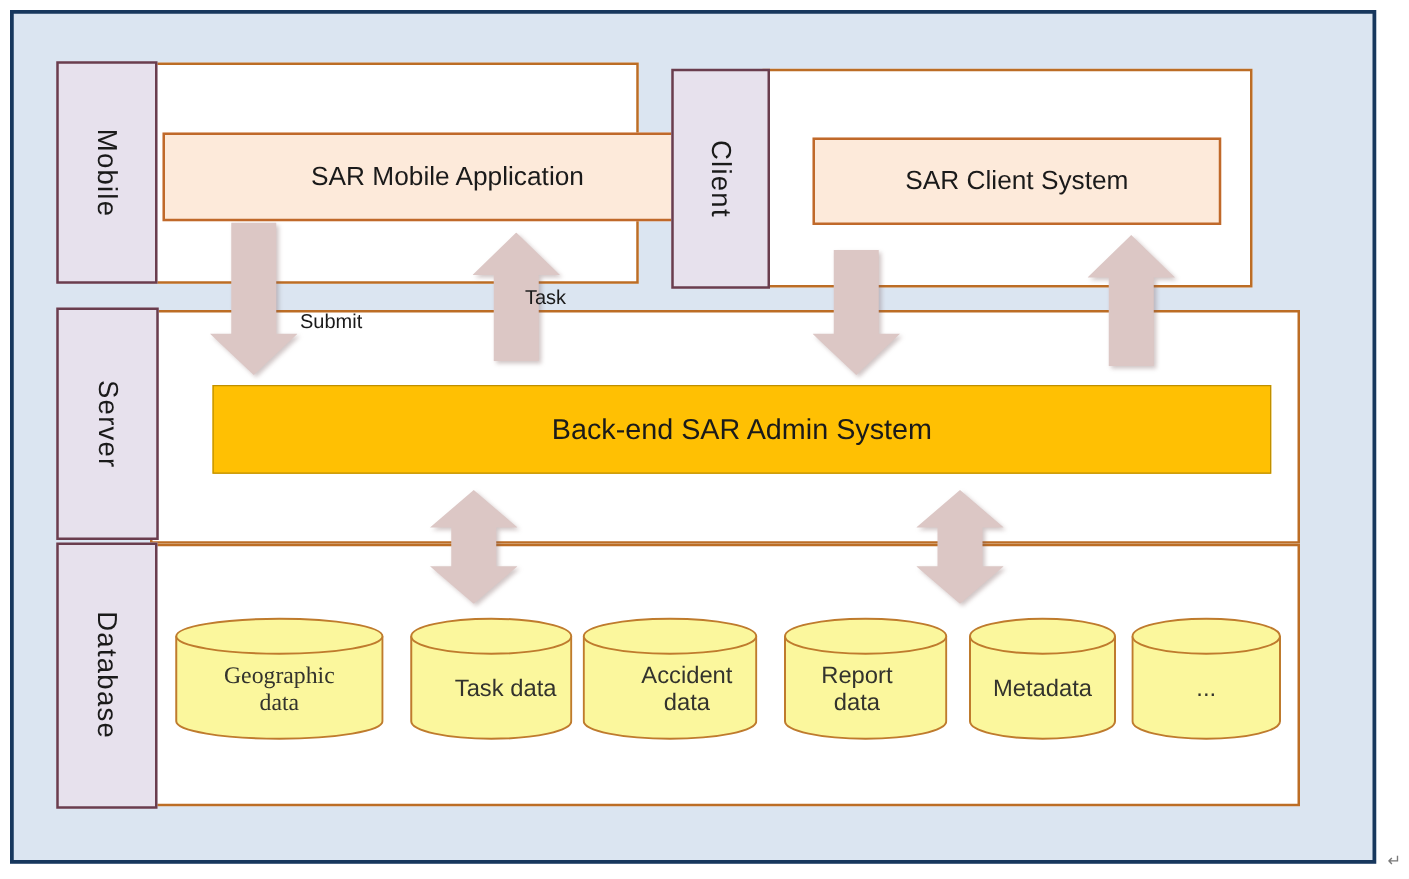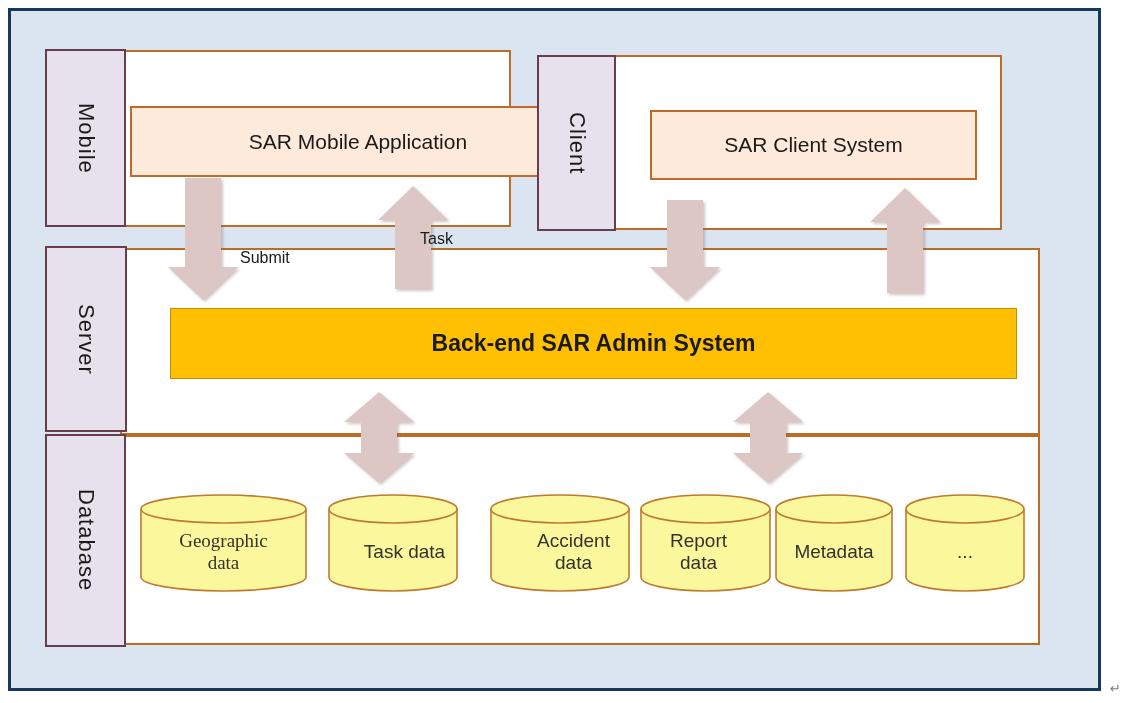--- a/index.html
+++ b/index.html
@@ -36,21 +36,21 @@
   .content-box{
     position:absolute;background:#ffffff;border:2px solid var(--content-border);z-index:1;
   }
   .highlight-box{
     position:absolute;background:var(--highlight-fill);border:2px solid var(--highlight-border);
     display:flex;align-items:center;justify-content:center;font-size:21px;z-index:2;
   }
   .admin-bar{
     position:absolute;left:170px;top:308px;width:845px;height:69px;
     background:var(--admin-bar-fill);border:1.5px solid var(--admin-bar-border);
-    display:flex;align-items:center;justify-content:center;font-size:23px;z-index:2;font-weight:bold;
+    display:flex;align-items:center;justify-content:center;font-size:23px;z-index:2;
   }
   .arrow{position:absolute;z-index:5;filter:drop-shadow(2px 2px 1.5px rgba(120,90,90,0.35));}
   .arrow polygon{fill:var(--arrow-fill);}
   .flow-label{position:absolute;font-size:16px;z-index:6;}
   .cylinder{position:absolute;top:493px;height:100px;z-index:4;}
   .cylinder svg{position:absolute;left:0;top:0;}
   .cylinder .cyl-label{
     position:absolute;left:3%;right:3%;top:22px;bottom:4px;
     display:flex;align-items:center;justify-content:center;
     text-align:center;font-size:19px;line-height:1.18;color:#33332d;
@@ -103,29 +103,29 @@
         <div class="cyl-label">Geographic
 data</div>
       </div>
       <div class="cylinder" style="left: 328px; width: 130px; padding-left: 23px;">
         <svg width="130" height="100">
           <path d="M1 16 L1 84 A 64 14 0 0 0 129 84 L 129 16" fill="var(--cylinder-fill)" stroke="var(--cylinder-border)" stroke-width="1.6"></path>
           <ellipse cx="65" cy="16" rx="64" ry="14" fill="var(--cylinder-fill)" stroke="var(--cylinder-border)" stroke-width="1.6"></ellipse>
         </svg>
         <div class="cyl-label">Task data</div>
       </div>
-      <div class="cylinder" style="left: 490px; width: 167px;">
+      <div class="cylinder" style="left: 466px; width: 167px;">
         <svg width="140" height="100">
           <path d="M1 16 L1 84 A 69 14 0 0 0 139 84 L 139 16" fill="var(--cylinder-fill)" stroke="var(--cylinder-border)" stroke-width="1.6"></path>
           <ellipse cx="70" cy="16" rx="69" ry="14" fill="var(--cylinder-fill)" stroke="var(--cylinder-border)" stroke-width="1.6"></ellipse>
         </svg>
         <div class="cyl-label">Accident
 data</div>
       </div>
-      <div class="cylinder" style="left: 640px; width: 117px;">
+      <div class="cylinder" style="left: 627px; width: 117px;">
         <svg width="131" height="100">
           <path d="M1 16 L1 84 A 64.5 14 0 0 0 130 84 L 130 16" fill="var(--cylinder-fill)" stroke="var(--cylinder-border)" stroke-width="1.6"></path>
           <ellipse cx="65.5" cy="16" rx="64.5" ry="14" fill="var(--cylinder-fill)" stroke="var(--cylinder-border)" stroke-width="1.6"></ellipse>
         </svg>
         <div class="cyl-label">Report
 data</div>
       </div>
       <div class="cylinder" style="left: 775px; width: 118px;">
         <svg width="118" height="100">
           <path d="M1 16 L1 84 A 58 14 0 0 0 117 84 L 117 16" fill="var(--cylinder-fill)" stroke="var(--cylinder-border)" stroke-width="1.6"></path>

